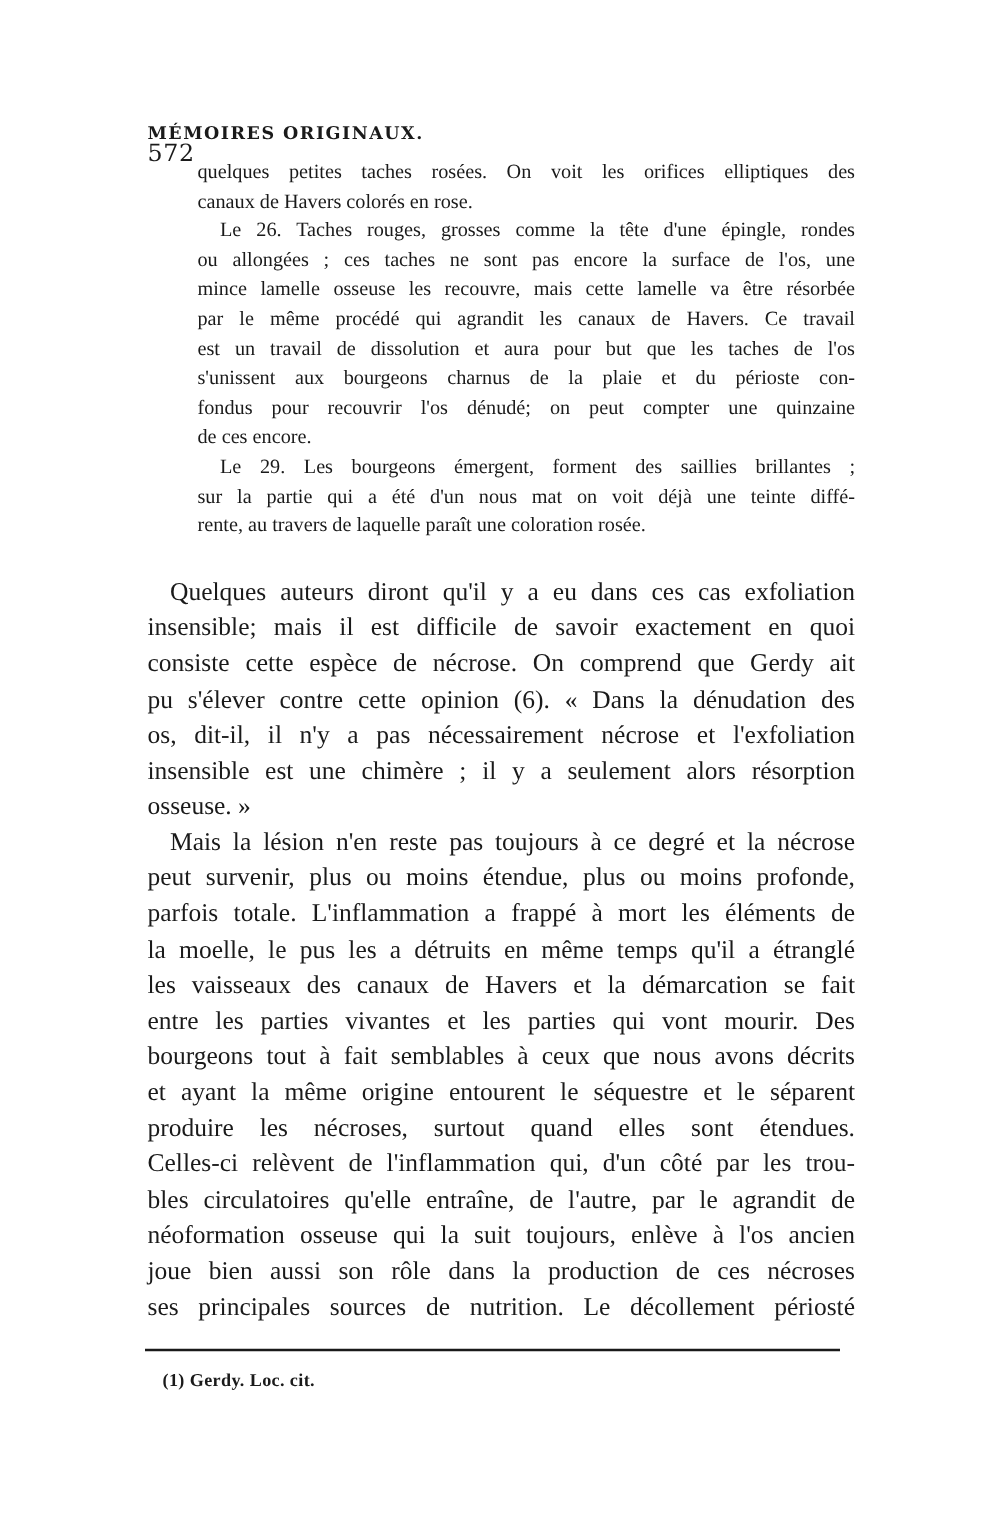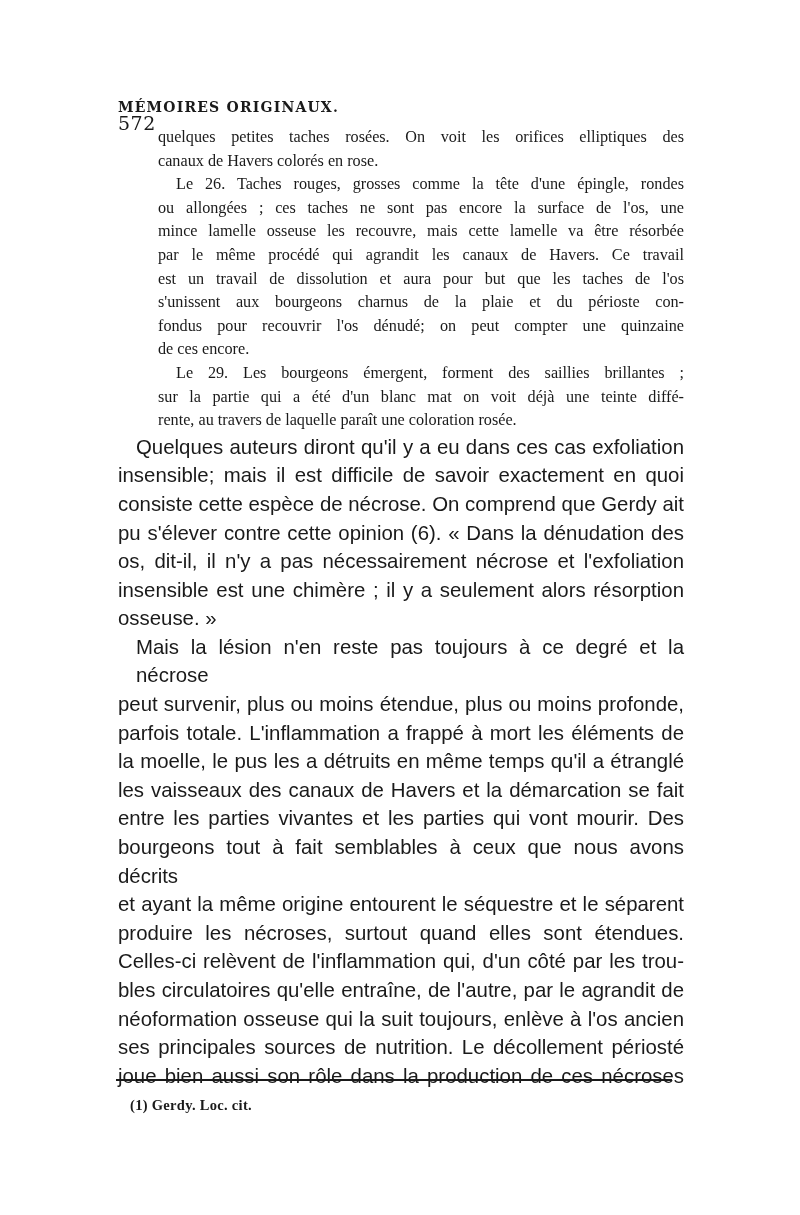--- a/index.html
+++ b/index.html
@@ -58,23 +58,24 @@
     }
     .small-block p.last,
     .large-block p.last {
       text-align-last: left;
     }
     .small-block .indent,
     .large-block .indent {
       padding-left: 18px;
     }
     .large-block {
+      margin-top: 27px;
       font-size: 20.4px;
       line-height: 28.6px;
-      font-family: Liberation Sans, sans-serif;
+      font-family: Liberation Serif, serif;
     }
     .large-block p {
       margin: 0;
       text-align: justify;
       text-align-last: justify;
     }
     .footnote-rule {
       position: absolute;
       left: 116px;
       top: 1079px;
@@ -106,21 +107,21 @@
     <p class="last">canaux de Havers colorés en rose.</p>
     <p class="indent">Le 26. Taches rouges, grosses comme la tête d'une épingle, rondes</p>
     <p>ou allongées ; ces taches ne sont pas encore la surface de l'os, une</p>
     <p>mince lamelle osseuse les recouvre, mais cette lamelle va être résorbée</p>
     <p>par le même procédé qui agrandit les canaux de Havers. Ce travail</p>
     <p>est un travail de dissolution et aura pour but que les taches de l'os</p>
     <p>s'unissent aux bourgeons charnus de la plaie et du périoste con-</p>
     <p>fondus pour recouvrir l'os dénudé; on peut compter une quinzaine</p>
     <p class="last">de ces encore.</p>
     <p class="indent">Le 29. Les bourgeons émergent, forment des saillies brillantes ;</p>
-    <p>sur la partie qui a été d'un blanc mat on voit déjà une teinte diffé-</p>
+    <p>sur la partie qui a été d'un nous mat on voit déjà une teinte diffé-</p>
     <p class="last">rente, au travers de laquelle paraît une coloration rosée.</p>
   </div>
 
   <div class="large-block">
     <p class="indent">Quelques auteurs diront qu'il y a eu dans ces cas exfoliation</p>
     <p>insensible; mais il est difficile de savoir exactement en quoi</p>
     <p>consiste cette espèce de nécrose. On comprend que Gerdy ait</p>
     <p>pu s'élever contre cette opinion (6). « Dans la dénudation des</p>
     <p>os, dit-il, il n'y a pas nécessairement nécrose et l'exfoliation</p>
     <p>insensible est une chimère ; il y a seulement alors résorption</p>
@@ -130,19 +131,19 @@
     <p>parfois totale. L'inflammation a frappé à mort les éléments de</p>
     <p>la moelle, le pus les a détruits en même temps qu'il a étranglé</p>
     <p>les vaisseaux des canaux de Havers et la démarcation se fait</p>
     <p>entre les parties vivantes et les parties qui vont mourir. Des</p>
     <p>bourgeons tout à fait semblables à ceux que nous avons décrits</p>
     <p>et ayant la même origine entourent le séquestre et le séparent</p>
     <p>produire les nécroses, surtout quand elles sont étendues.</p>
     <p>Celles-ci relèvent de l'inflammation qui, d'un côté par les trou-</p>
     <p>bles circulatoires qu'elle entraîne, de l'autre, par le agrandit de</p>
     <p>néoformation osseuse qui la suit toujours, enlève à l'os ancien</p>
+    <p>joue bien aussi son rôle dans la production de ces nécroses</p>
     <p>ses principales sources de nutrition. Le décollement périosté</p>
-    <p>joue bien aussi son rôle dans la production de ces nécroses</p>
   </div>
 </div>
 
 <div class="footnote-rule"></div>
 <div class="footnote">(1) Gerdy. Loc. cit.</div>
 
 </body></html>

